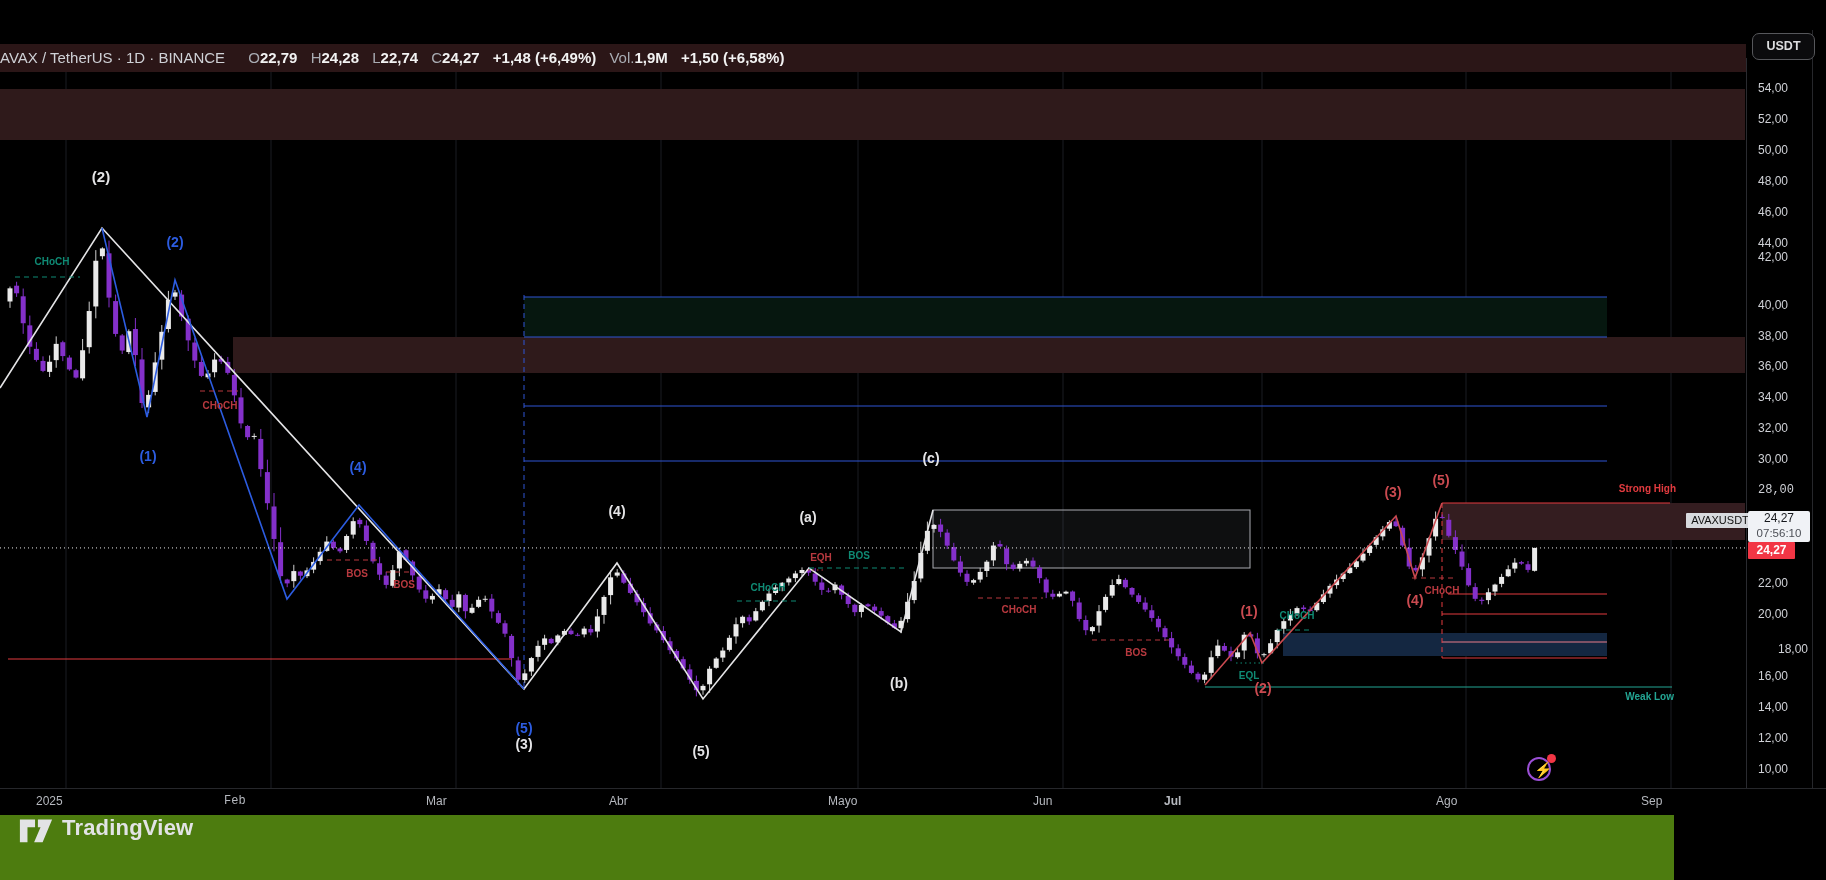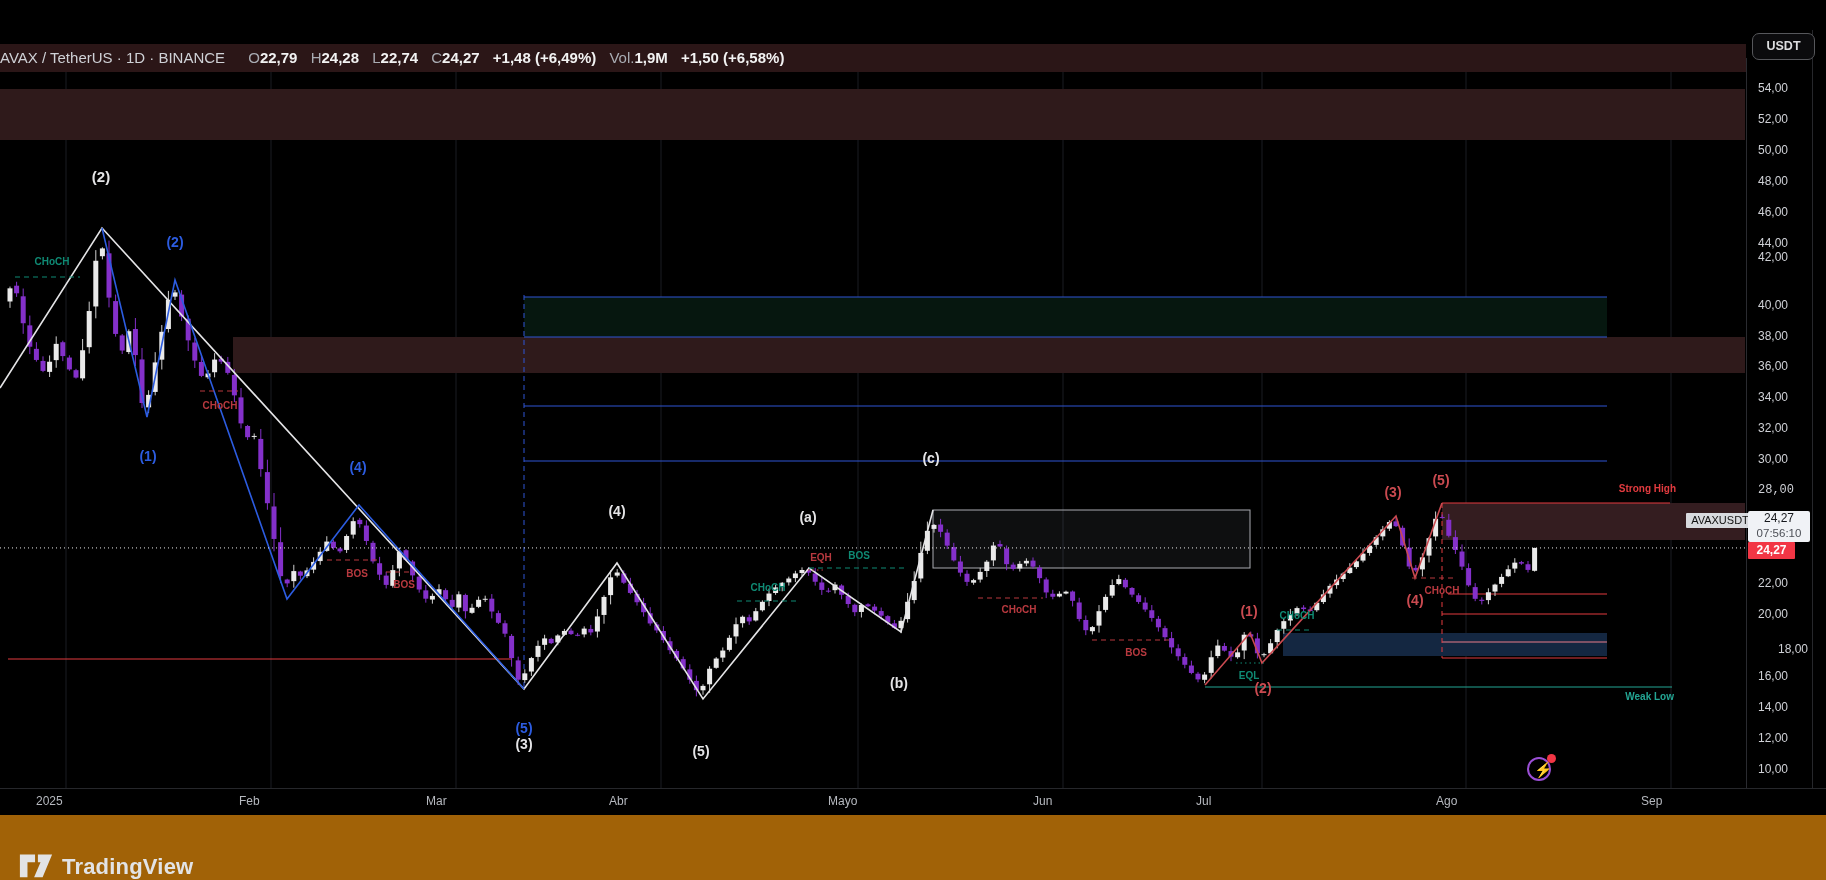--- a/index.html
+++ b/index.html
@@ -26,22 +26,22 @@
     background:#f0f2f6;border-radius:2px;text-align:center;color:#16181d;font-size:12px;line-height:15px;}
   #countdown-label .t2{color:#4c4f56;font-size:11.5px;}
   #last-price-label{position:absolute;left:1748px;top:542px;width:47px;height:17px;z-index:7;
     background:#f23645;color:#fff;font-weight:bold;font-size:12px;text-align:center;line-height:17px;border-radius:1px;}
   #symbol-tag{position:absolute;left:1686px;top:513px;width:68px;height:15px;z-index:7;
     background:#d8dade;color:#121212;font-size:11px;text-align:center;line-height:15px;border-radius:1px;}
   #time-axis{position:absolute;left:0;top:788px;width:1826px;height:27px;background:#000;
     border-top:1px solid #26272b;z-index:5;}
   .ttick{position:absolute;top:5px;width:60px;margin-left:-30px;text-align:left;
     color:#b6b9bf;font-size:12px;}
-  #footer{position:absolute;left:0;top:815px;width:1826px;height:65px;background:#a16207;z-index:5;
-    display:flex;align-items:flex-end;padding-left:18px;box-sizing:border-box;}
+  #footer{position:absolute;left:0;top:815px;width:1674px;height:65px;background:#4d7c0f;z-index:5;
+    display:flex;align-items:flex-start;padding-left:18px;box-sizing:border-box;}
   #footer .brand{color:#e2e3e5;font-size:22px;font-weight:bold;margin-left:8px;letter-spacing:0.2px;}
   #ai-icon{position:absolute;left:1526px;top:754px;width:30px;height:30px;z-index:3;}
   #ai-icon .ring{position:absolute;left:1px;top:3px;width:24px;height:24px;border:2.5px solid #9b4fd6;
     border-radius:50%;box-sizing:border-box;}
   #ai-icon .dot{position:absolute;left:21px;top:0;width:9px;height:9px;background:#f23645;border-radius:50%;}
   #ai-icon .bolt{position:absolute;left:8px;top:7px;color:#a65ae0;font-size:15px;font-weight:bold;}
 </style>
 </head>
 <body>
 
@@ -630,26 +630,26 @@
 
   <div id="symbol-tag">AVAXUSDT</div>
   <div id="countdown-label">
     <div>24,27</div>
     <div class="t2">07:56:10</div>
   </div>
   <div id="last-price-label">24,27</div>
 
   <div id="time-axis">
       <div class="ttick" style="left: 66px;">2025</div>
-      <div class="ttick" style="left: 269px;">Feb</div>
+      <div class="ttick" style="left: 254px; font-family: Liberation Mono, monospace;">Feb</div>
       <div class="ttick" style="left: 456px;">Mar</div>
       <div class="ttick" style="left: 639px;">Abr</div>
       <div class="ttick" style="left: 858px;">Mayo</div>
       <div class="ttick" style="left: 1063px;">Jun</div>
-      <div class="ttick" style="left: 1226px;">Jul</div>
+      <div class="ttick" style="left: 1194px; font-weight: bold;">Jul</div>
       <div class="ttick" style="left: 1466px;">Ago</div>
       <div class="ttick" style="left: 1671px;">Sep</div>
     </div>
 
   <div id="ai-icon">
     <div class="ring"></div>
     <div class="bolt">⚡</div>
     <div class="dot"></div>
   </div>
 

